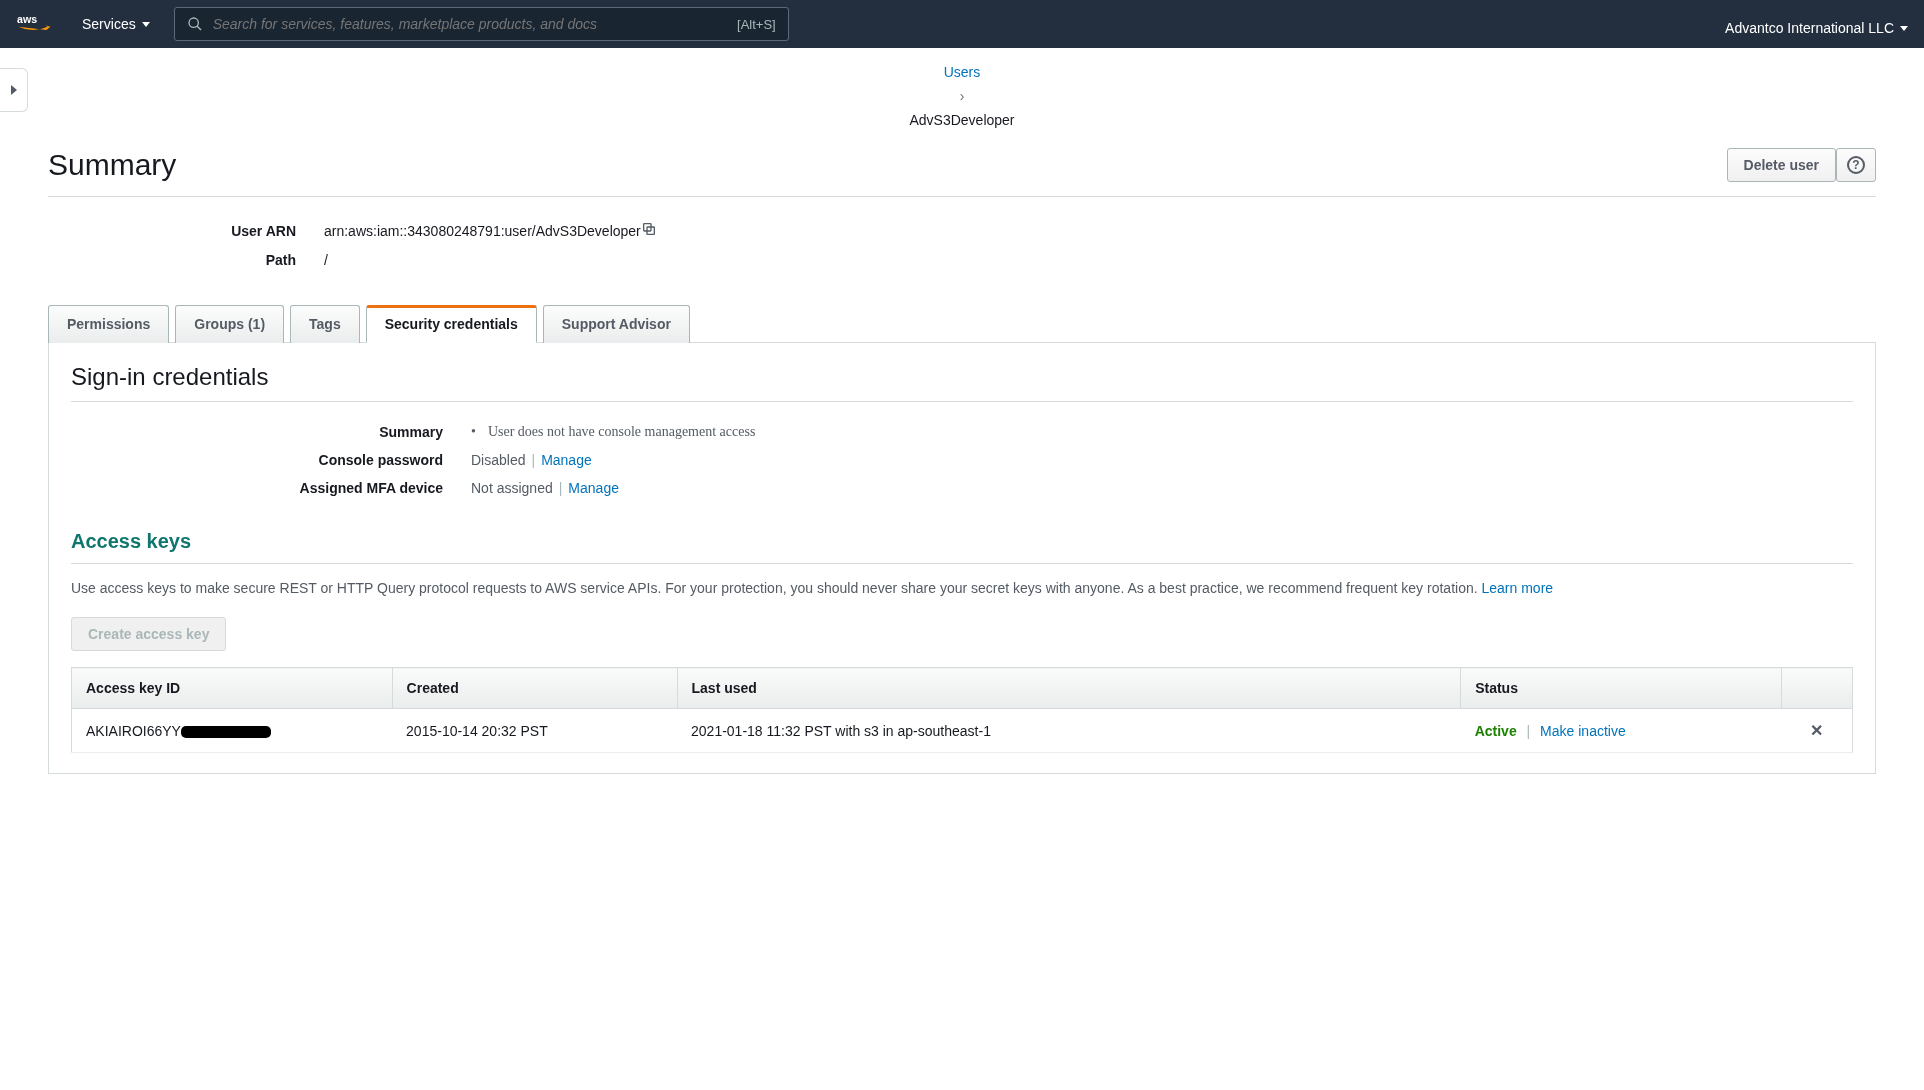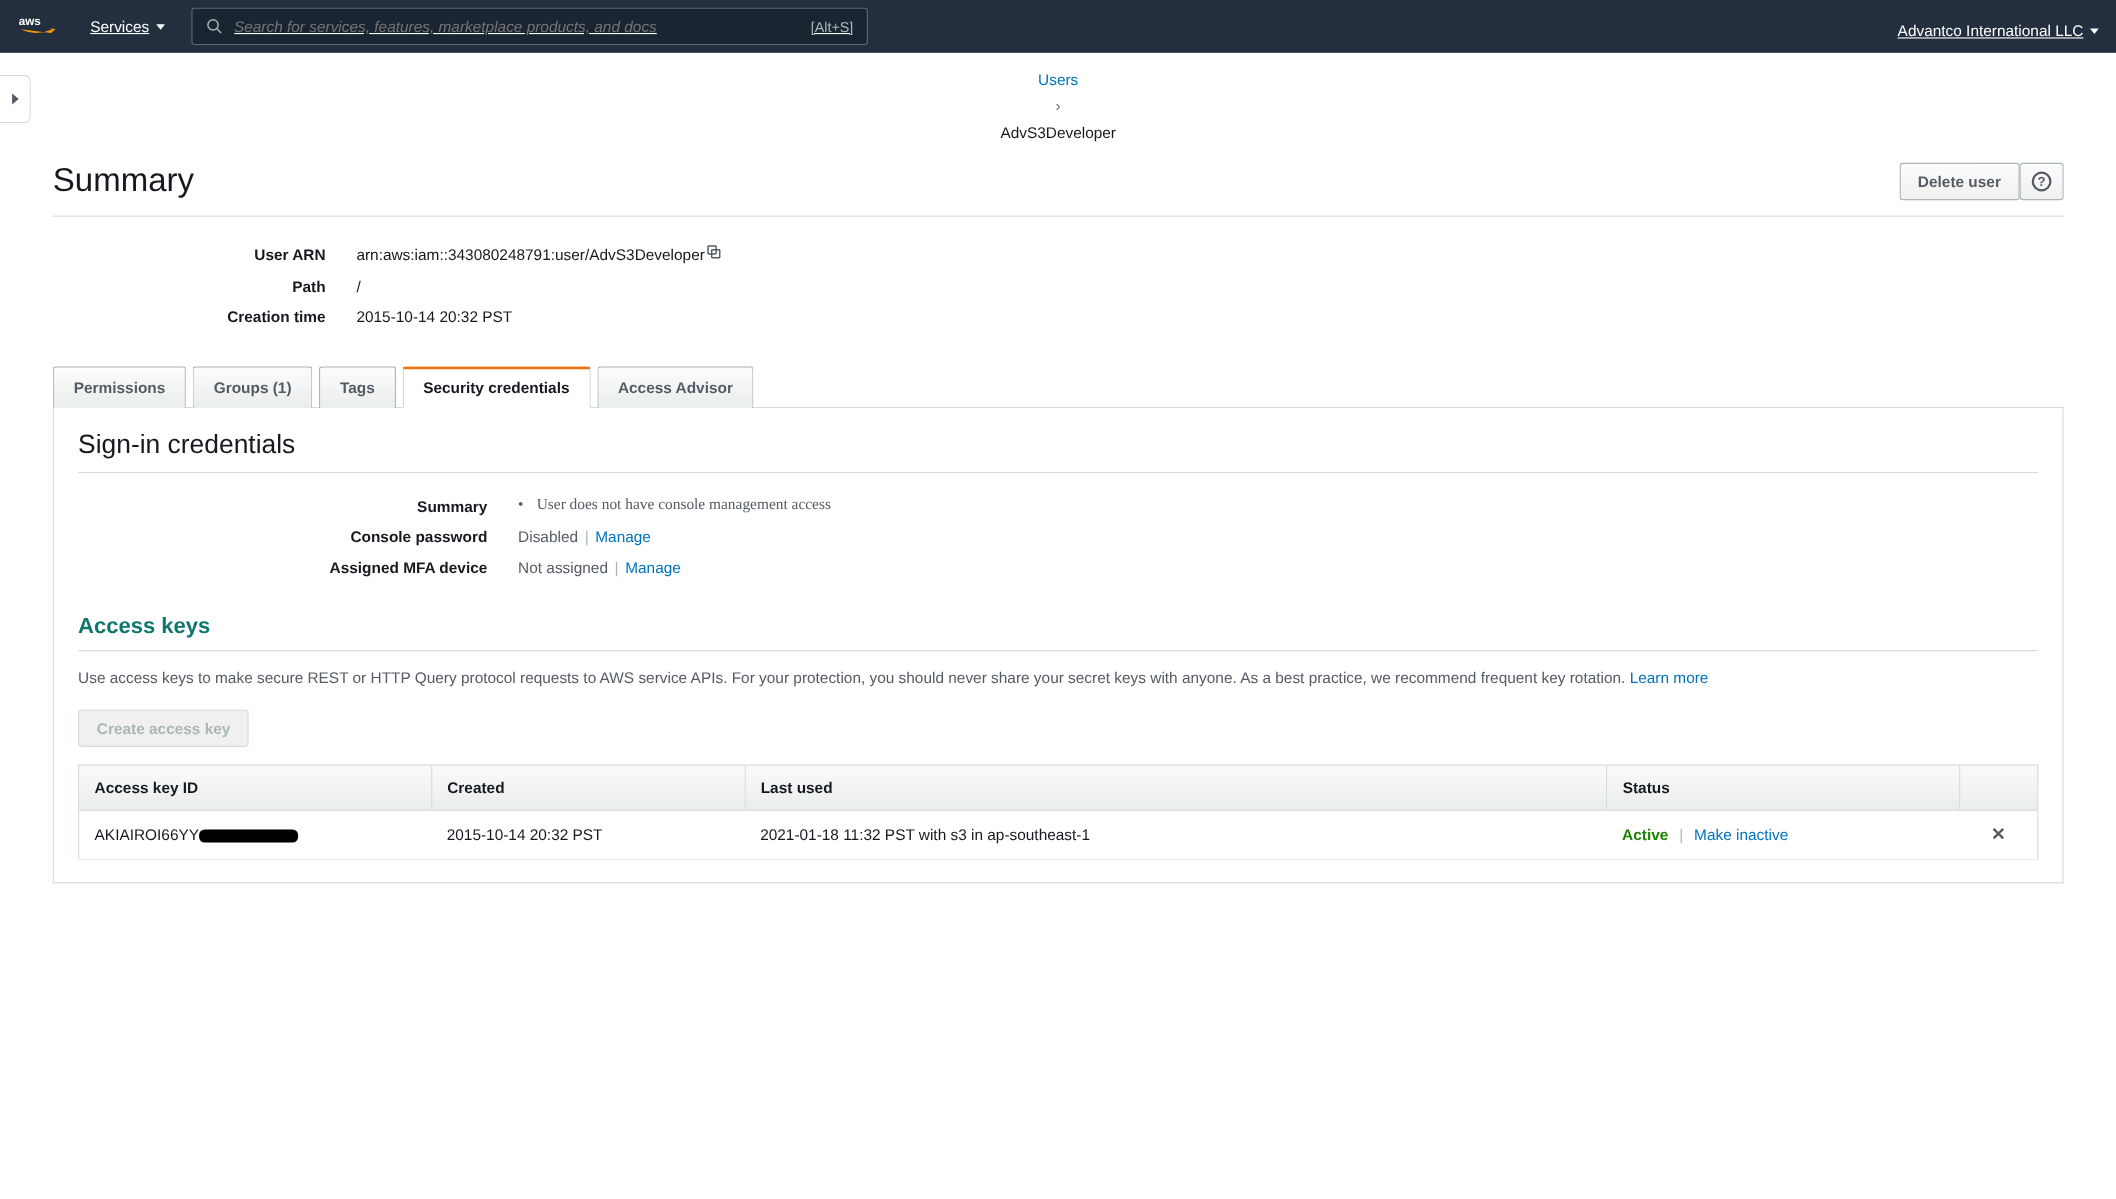--- a/index.html
+++ b/index.html
@@ -1,19 +1,19 @@
 <!DOCTYPE html>
 <html><head>
 <meta charset="utf-8">
 <style>
 * { box-sizing: border-box; margin: 0; padding: 0; }
 body { font-family: "Amazon Ember", "Helvetica Neue", Arial, sans-serif; font-size: 14px; color: #16191f; background: #fff; }
 
 
-.topnav { background: #232f3e; height: 48px; display: flex; align-items: center; padding: 0 16px; color: #fff; text-decoration: underline; }
+.topnav { background: #232f3e; height: 48px; display: flex; align-items: center; padding: 0 16px; color: #fff; }
 .aws-logo { margin-right: 24px; }
 .aws-logo svg { display: block; }
 .services-btn { color: #fff; display: flex; align-items: center; gap: 6px; cursor: pointer; margin-right: 24px; font-size: 14px; }
 .searchbar { flex: 0 0 615px; height: 34px; background: #1a2532; border: 1px solid #5a6a7c; border-radius: 3px; display: flex; align-items: center; padding: 0 12px; gap: 10px; margin-right: auto; }
 .searchbar input { flex: 1; background: transparent; border: none; outline: none; color: #aab7b8; font-style: italic; font-size: 14px; }
 .searchbar .hint { color: #aab7b8; font-size: 13px; }
 .navright { display: flex; align-items: center; gap: 20px; margin-left: 20px; flex-direction: column; }
 .nav-icon { width: 20px; height: 20px; display: flex; align-items: center; justify-content: center; position: relative; cursor: pointer; }
 .nav-icon svg { stroke: #fff; }
 .notif-dot { position: absolute; top: -2px; right: -2px; width: 7px; height: 7px; background: #00a1c9; border-radius: 50%; }
@@ -157,32 +157,28 @@
               <rect x="9" y="9" width="11" height="11" rx="1"></rect>
               <rect x="4" y="4" width="11" height="11" rx="1"></rect>
             </svg>
         </span>
       </div>
     </div>
     <div class="def-row">
       <div class="def-label">Path</div>
       <div class="def-value">/</div>
     </div>
-    <div class="def-row">
-      <div class="def-label">Creation time</div>
-      <div class="def-value">2015-10-14 20:32 PST</div>
-    </div>
   </div>
 
   <div class="tabs">
     <div class="tab">Permissions</div>
     <div class="tab">Groups (1)</div>
     <div class="tab">Tags</div>
     <div class="tab active">Security credentials</div>
-    <div class="tab">Access Advisor</div>
+    <div class="tab">Support Advisor</div>
   </div>
 
   <div class="panel">
 
     
     <h2 class="section-h">Sign-in credentials</h2>
 
     <div class="cred-list">
       <div class="def-row">
         <div class="def-label">Summary</div>

